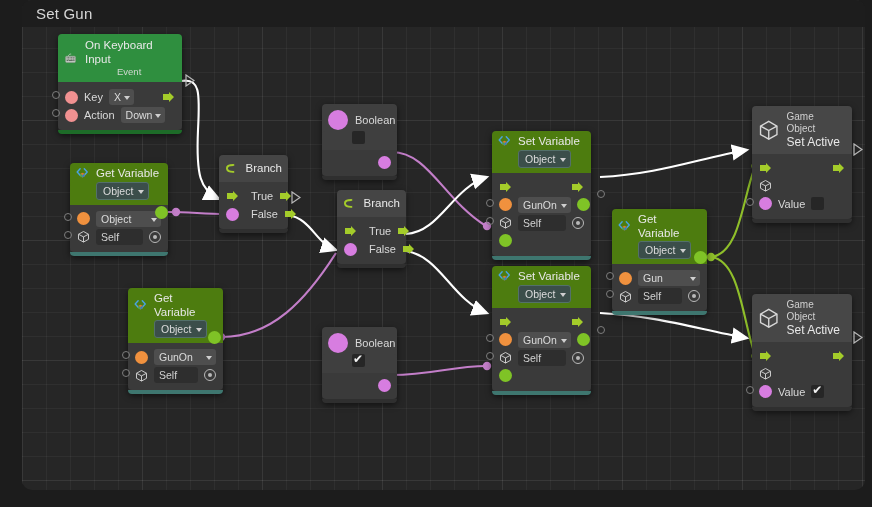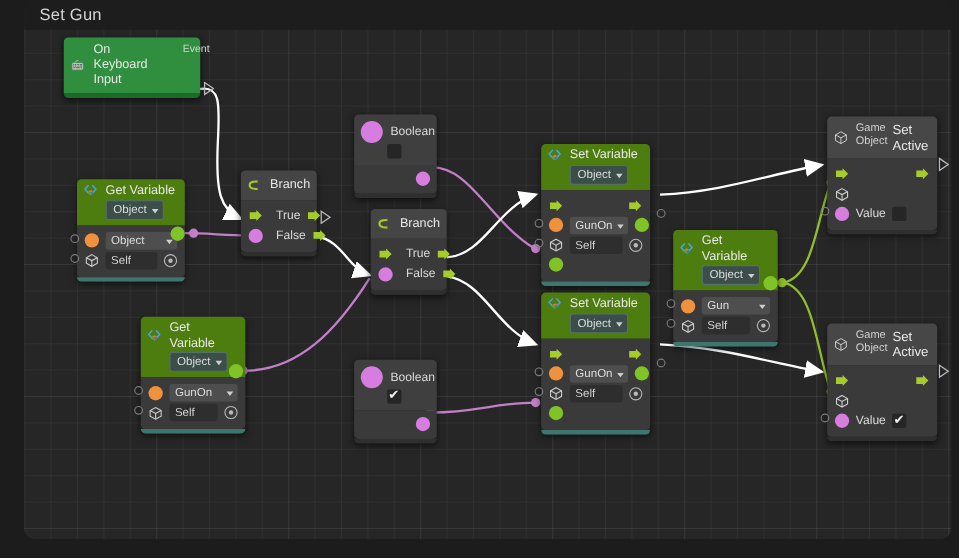--- a/index.html
+++ b/index.html
@@ -34,21 +34,21 @@
     color:#d6d6d6; font-size:15px; line-height:27px; padding-left:14px;
     letter-spacing:.2px; z-index:40;
   }
   #wires { position:absolute; left:0; top:0; width:872px; height:507px; z-index:5; pointer-events:none; }
 
   
   .node { position:absolute; z-index:10; border-radius:5px;
           box-shadow:0 2px 6px rgba(0,0,0,.55); }
   .hdr { display:flex; align-items:center; gap:7px; padding:5px 9px 5px 7px;
          border-radius:4px 4px 0 0; }
-  .hdr .tt { display:flex; flex-direction:row; line-height:1.18; }
+  .hdr .tt { display:flex; flex-direction:column; line-height:1.18; }
   .hdr .t1 { font-size:11.5px; color:#e8e8e8; }
   .hdr .t2 { font-size:9.5px; color:#cfd8cf;margin-left:32px; }
   .body { background:#3a3a3a; border-radius:0 0 4px 4px; padding:5px 7px 6px 7px; }
   .foot { height:4px; border-radius:0 0 4px 4px; }
   .row { display:flex; align-items:center; height:18px; gap:6px; position:relative; }
   .lbl { font-size:11px; color:#d9d9d9; white-space:nowrap; }
 
   
   .dot { width:13px; height:13px; border-radius:50%; flex:none; }
   .dot.pinklt{ background:#f19191; }
@@ -175,20 +175,38 @@
           <rect x="2.4" y="10.4" width="3" height="1.6"></rect>
             <rect x="6" y="10.4" width="6" height="1.6"></rect>
           <rect x="12.6" y="10.4" width="2.1" height="1.6"></rect>
         </g>
       </svg>
       <span class="tt">
         <span class="t1">On Keyboard Input</span>
         <span class="t2">Event</span>
       </span>
     </div>
+    <div class="body" style="padding-top:6px;">
+      <div class="row">
+        <span class="ring" style="left:-13px; top:3px;"></span>
+        <span class="dot pinklt"></span>
+        <span class="lbl">Key</span>
+        <span class="dd">X</span>
+        <span class="sp"></span>
+        <svg class="exec" viewBox="0 0 13 12">
+          <path d="M1,3 L7,3 L7,1 L12,6 L7,11 L7,9 L1,9 Z" fill="#a4cc2a"></path>
+        </svg>
+      </div>
+      <div class="row">
+        <span class="ring" style="left:-13px; top:3px;"></span>
+        <span class="dot pinklt"></span>
+        <span class="lbl">Action</span>
+        <span class="dd">Down</span>
+      </div>
+    </div>
     <div class="foot ft-green"></div>
   </div>
   <svg style="position:absolute; left:185px; top:74px; z-index:11;" width="10" height="13">
     <path d="M1,1 L9,6.5 L1,12 Z" fill="none" stroke="#b9b9b9" stroke-width="1.2"></path>
   </svg>
 
   <div class="node" style="left:70px; top:163px; width:98px;">
     <div class="hdr th-teal" style="padding:4px 8px 5px 6px;">
       <svg class="cube" width="22" height="20" viewBox="0 0 22 20">
         <path d="M7 2 L2 7.5 L7 13" stroke="#4aa3e0" stroke-width="2.4" fill="none" stroke-linecap="round" stroke-linejoin="round"></path>

